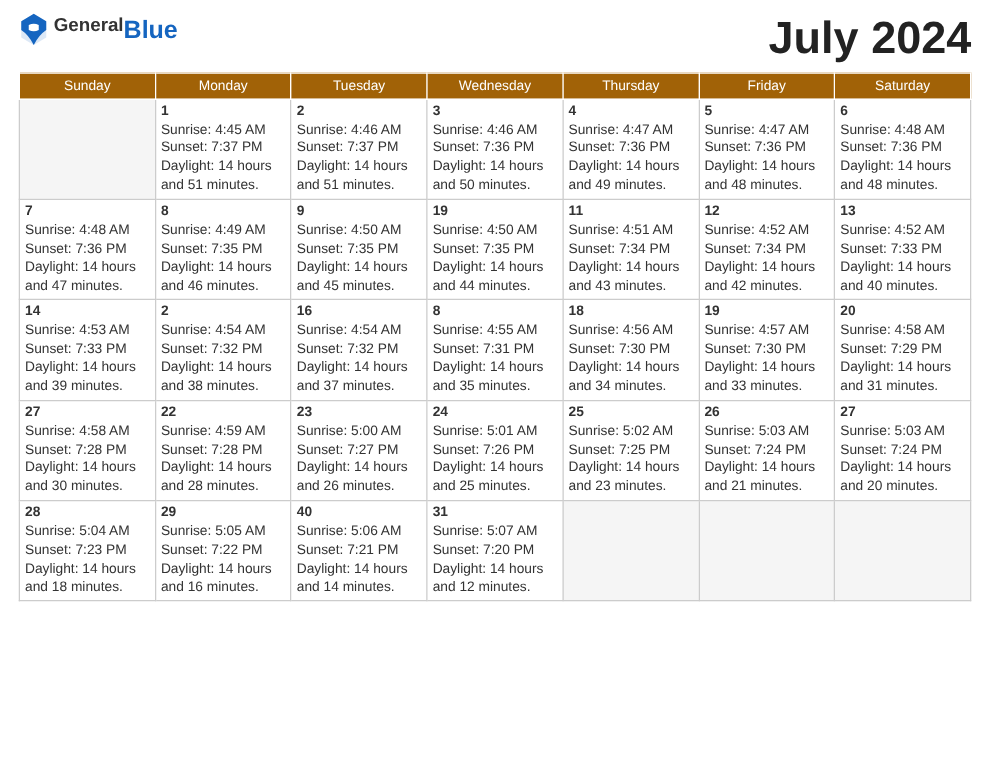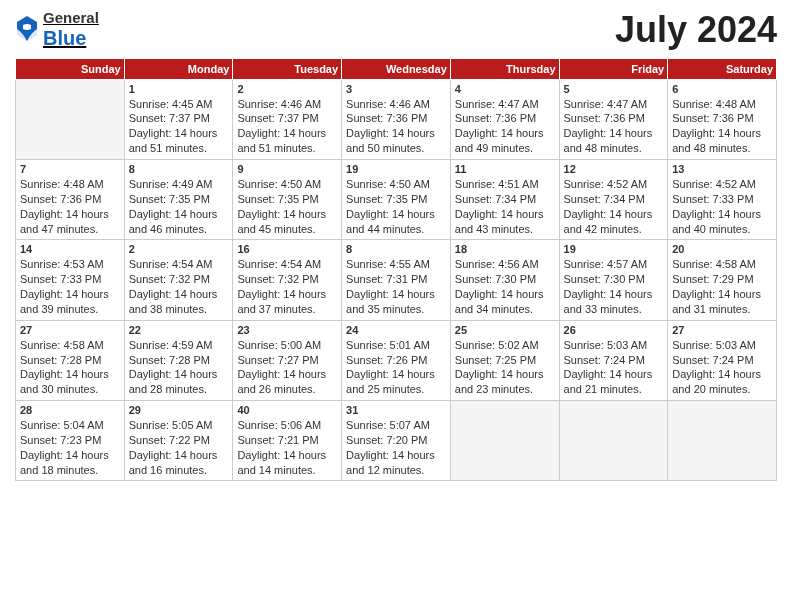--- a/index.html
+++ b/index.html
@@ -21,23 +21,21 @@
       align-items: flex-start;
       margin-bottom: 8px;
     }
     .logo {
       display: flex;
       align-items: center;
       gap: 4px;
     }
     .logo-text {
       display: flex;
-      flex-direction: column;
       line-height: 1.1;
-      text-decoration: underline;
     }
     .logo-general {
       font-size: 15px;
       font-weight: bold;
       color: #333;
     }
     .logo-blue {
       font-size: 20px;
       font-weight: bold;
       color: #1565c0;
@@ -58,26 +56,26 @@
     .location {
       font-size: 14px;
       color: #444;
     }
     .calendar-table {
       width: 100%;
       border-collapse: collapse;
       table-layout: fixed;
     }
     .calendar-table th {
-      background: #b91c1c;
+      background: #a16207;
       color: #fff;
       font-size: 11px;
-      font-weight: bold;
+      font-weight: normal;
       padding: 4px 3px;
-      text-align: right;
+      text-align: center;
       border: 1px solid #fff;
     }
     .calendar-table td {
       border: 1px solid #ccc;
       vertical-align: top;
       padding: 3px 4px;
       height: 80px;
       font-size: 9.5px;
       color: #333;
       background: #fff;

